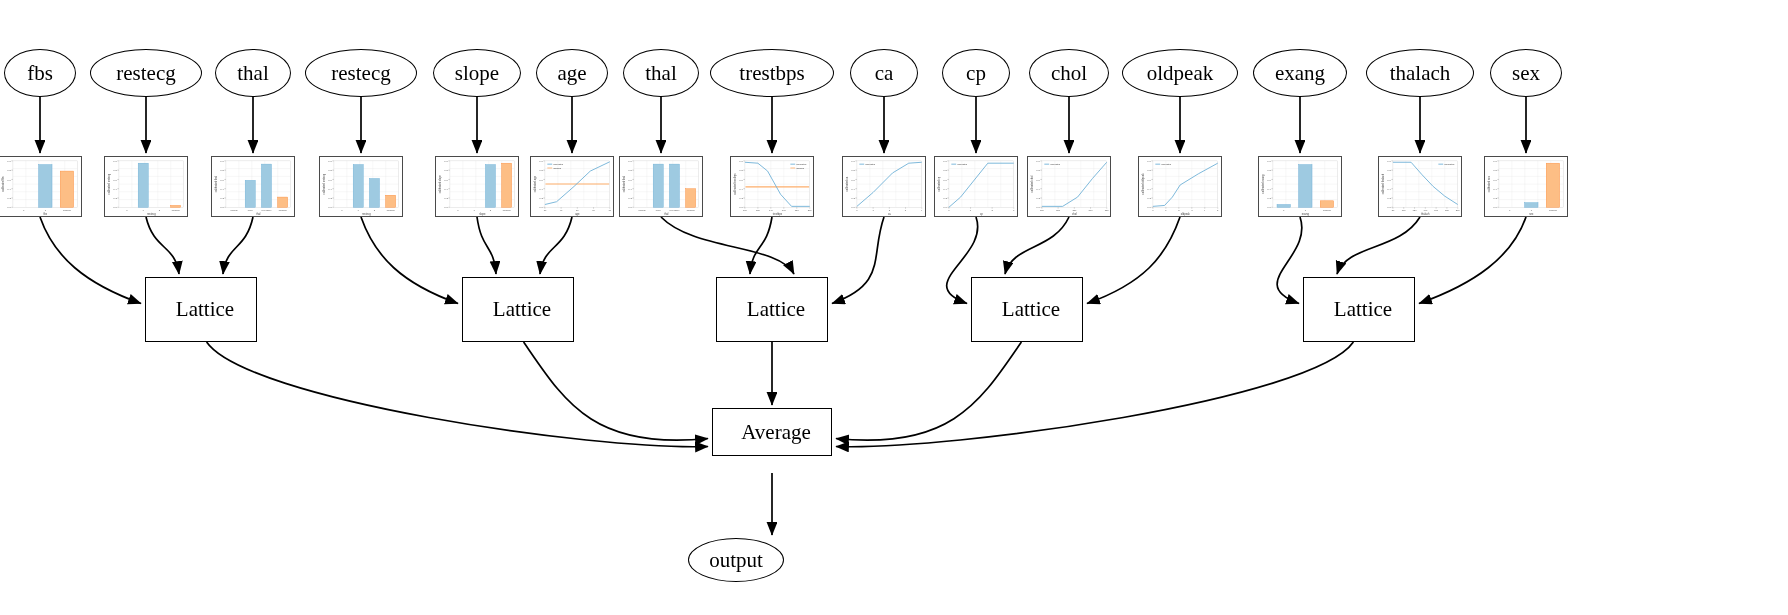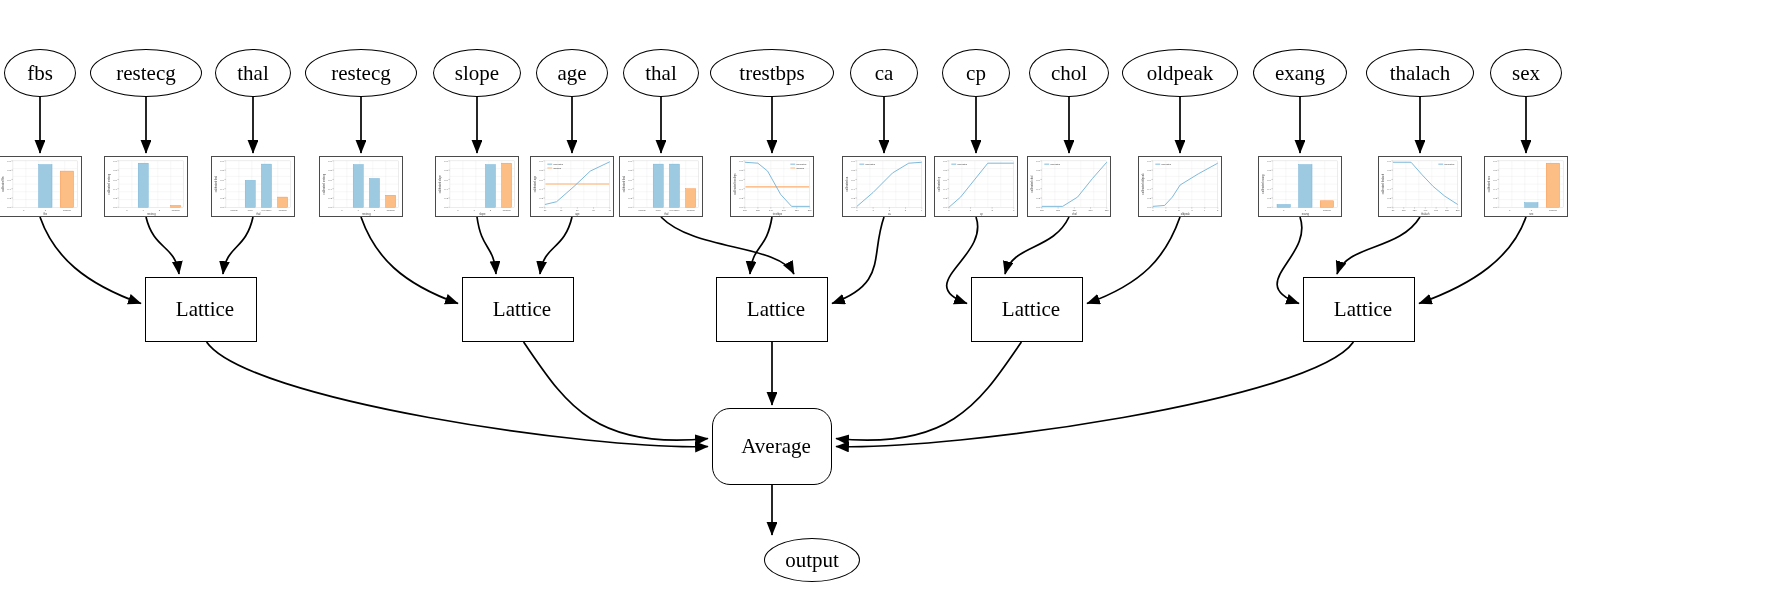--- a/index.html
+++ b/index.html
@@ -700,19 +700,19 @@
         <span>Lattice</span>
       </div>
       <div class="node-box" style="left: 971px; top: 229px; width: 112px; height: 65px;">
         <span>Lattice</span>
       </div>
       <div class="node-box" style="left: 1303px; top: 229px; width: 112px; height: 65px;">
         <span>Lattice</span>
       </div>
     </div>
 
-  <div class="node-box" id="avg-node" style="left: 712px; top: 360px; width: 120px; height: 77px; border-radius: 18px;">
+  <div class="node-box" id="avg-node" style="left: 712px; top: 360px; width: 120px; height: 48px;">
     <span>Average</span>
   </div>
-  <div class="node-ellipse" id="out-node" style="left: 764px; top: 490px; width: 96px; height: 44px;">
+  <div class="node-ellipse" id="out-node" style="left: 688px; top: 490px; width: 96px; height: 44px;">
     <span>output</span>
   </div>
 </div>
 
 </body></html>

